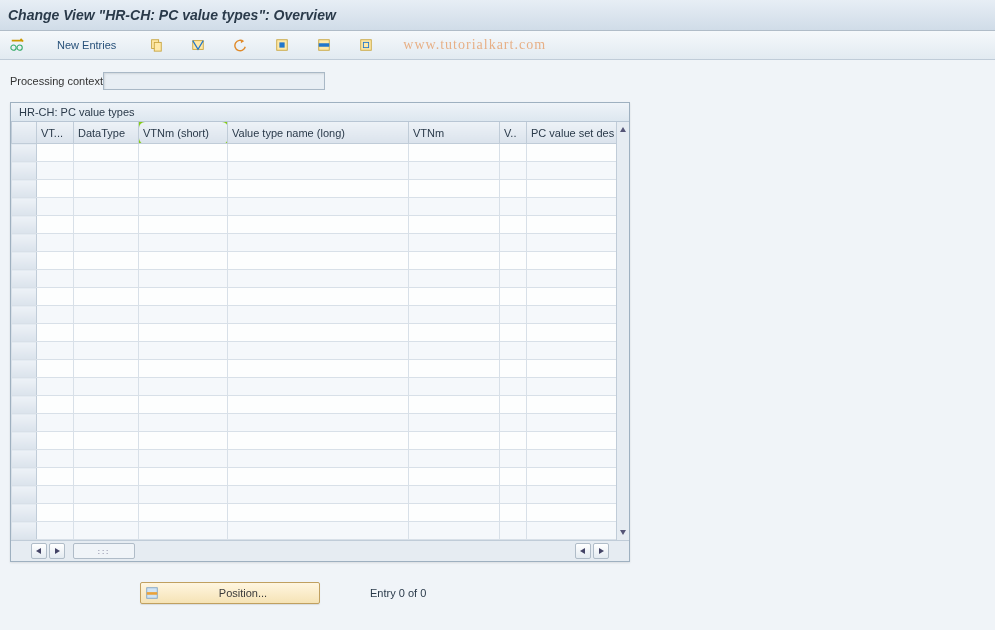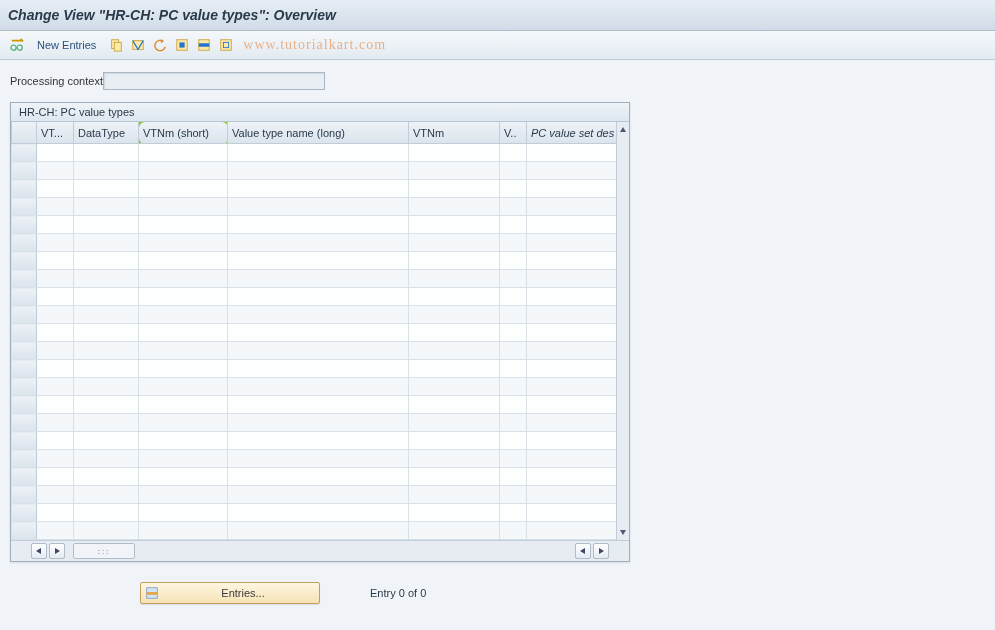--- a/index.html
+++ b/index.html
@@ -24,21 +24,21 @@
     height: 22px;
     line-height: 22px;
   }
   .toolbar {
     background: linear-gradient(#f5f8fb, #e2eaf1);
     border-bottom: 1px solid #c0ccd8;
     padding: 2px 6px;
     height: 24px;
     display: flex;
     align-items: center;
-    gap: 0;
+    gap: 20px;
   }
   .tb-btn {
     display: inline-flex;
     align-items: center;
     justify-content: center;
     width: 20px;
     height: 20px;
     border: 1px solid transparent;
     border-radius: 2px;
     cursor: pointer;
@@ -266,21 +266,21 @@
         <thead>
           <tr id="grid-header-row">
             <th class="row-selector-col"></th>
 
           <th style="width: 28px;">VT...</th>
               <th style="width: 56px;">DataType</th>
               <th style="width: 80px; border-radius: 6px;">VTNm (short)</th>
               <th style="width: 172px;">Value type name (long)</th>
               <th style="width: 82px;">VTNm</th>
               <th style="width: 18px;">V..</th>
-              <th style="width: 102px; font-style: italic;">PC value set des</th>
+              <th style="width: 102px;">PC value set des</th>
             </tr>
         </thead>
         <tbody id="grid-tbody">
             <tr>
               <td class="row-selector-col"></td>
               <td></td>
               <td></td>
               <td></td>
               <td></td>
               <td></td>
@@ -545,16 +545,16 @@
     <div style="width:16px"></div>
   </div>
 </div>
 
 <div class="footer-row">
   <div class="position-btn">
     <svg width="14" height="14" viewBox="0 0 16 16">
       <rect x="2" y="2" width="12" height="12" fill="#d0e4f5" stroke="#7aa0c4"></rect>
       <rect x="2" y="7" width="12" height="3" fill="#e9a23a"></rect>
     </svg>
-    <span class="lbl">Entries...</span>
+    <span class="lbl">Position...</span>
   </div>
   <span class="entry-text">Entry 0 of 0</span>
 </div>
 
 </body></html>

